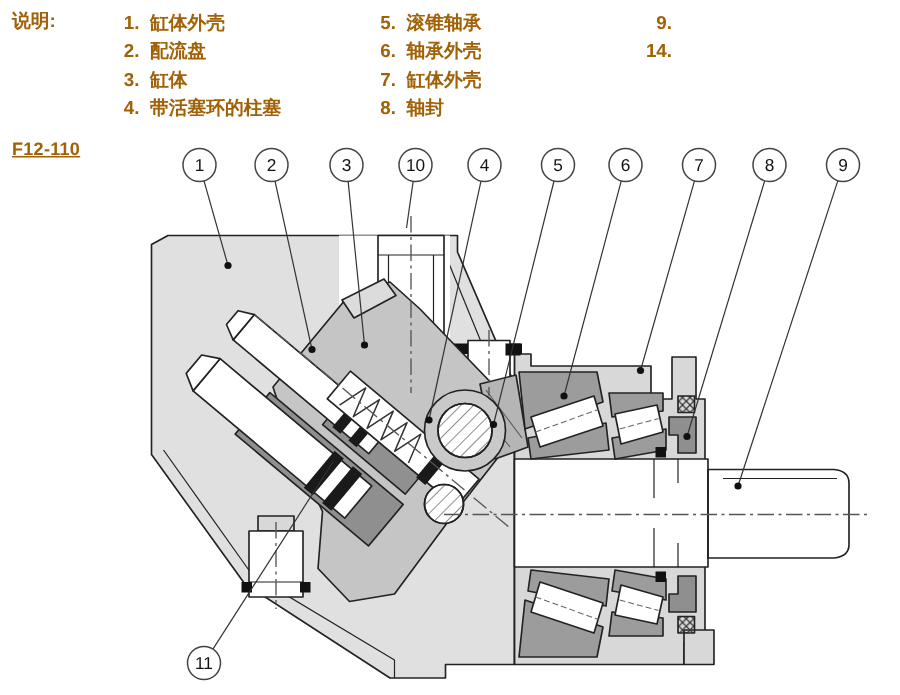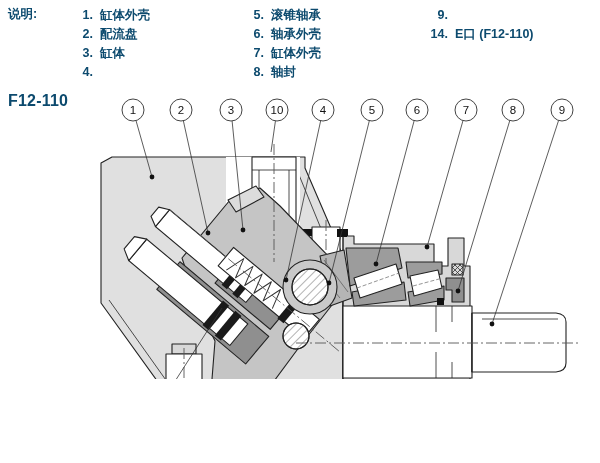--- a/index.html
+++ b/index.html
@@ -1,27 +1,27 @@
 <!DOCTYPE html>
 <html><head>
 <meta charset="utf-8">
 <style>
   html,body{margin:0;padding:0;background:#fff;}
   .stage{
-    position:relative;width:600px;height:379px;background:#ffffff;overflow:hidden;
-    font-family:"Liberation Sans","DejaVu Sans",sans-serif;color:#0c4a6e;
+    position:relative;width:600px;height:463px;background:#ffffff;overflow:hidden;
+    font-family:"Liberation Sans","DejaVu Sans",sans-serif;color:#a16207;
   }
   .legend-title{position:absolute;left:8px;top:6px;font-size:12.5px;font-weight:700;}
   .legend-col{position:absolute;top:6px;}
   .legend-col .lrow{display:flex;height:19px;line-height:19px;font-size:12.5px;font-weight:700;}
   .legend-col .num{text-align:right;margin-right:7px;flex:none;}
   .col1{left:60px;} .col1 .num{width:33px;}
   .col2{left:240px;} .col2 .num{width:24px;}
   .col3{left:416px;} .col3 .num{width:32px;}
-  .model{position:absolute;left:8px;top:92px;font-size:16px;font-weight:700;letter-spacing:0.2px;}
+  .model{position:absolute;left:8px;top:92px;font-size:12px;font-weight:700;letter-spacing:0.2px;text-decoration:underline;}
   svg{position:absolute;left:0;top:0;}
   .callout-num{font-size:11.5px;fill:#111;}
 </style>
 </head>
 <body>
 
 <div class="stage">
 
   <div class="legend-title">说明:</div>
   <div class="legend-col col1">
@@ -32,20 +32,21 @@
       <div class="lrow">
         <span class="num">2.</span>
         <span class="lab">配流盘</span>
       </div>
       <div class="lrow">
         <span class="num">3.</span>
         <span class="lab">缸体</span>
       </div>
       <div class="lrow">
         <span class="num">4.</span>
+        <span class="lab">带活塞环的柱塞</span>
       </div>
     </div>
   <div class="legend-col col2">
       <div class="lrow">
         <span class="num">5.</span>
         <span class="lab">滚锥轴承</span>
       </div>
       <div class="lrow">
         <span class="num">6.</span>
         <span class="lab">轴承外壳</span>
@@ -58,21 +59,20 @@
         <span class="num">8.</span>
         <span class="lab">轴封</span>
       </div>
     </div>
   <div class="legend-col col3">
       <div class="lrow">
         <span class="num">9.</span>
       </div>
       <div class="lrow">
         <span class="num">14.</span>
-        <span class="lab">E口 (F12-110)</span>
       </div>
     </div>
 
   <div class="model">F12-110</div>
 
   <svg width="600" height="463" viewBox="0 0 600 463">
     <defs>
       <pattern id="hatch" width="6" height="6" patternUnits="userSpaceOnUse" patternTransform="rotate(45)">
         <line x1="0" y1="0" x2="0" y2="6" stroke="#666" stroke-width="1"></line>
       </pattern>

